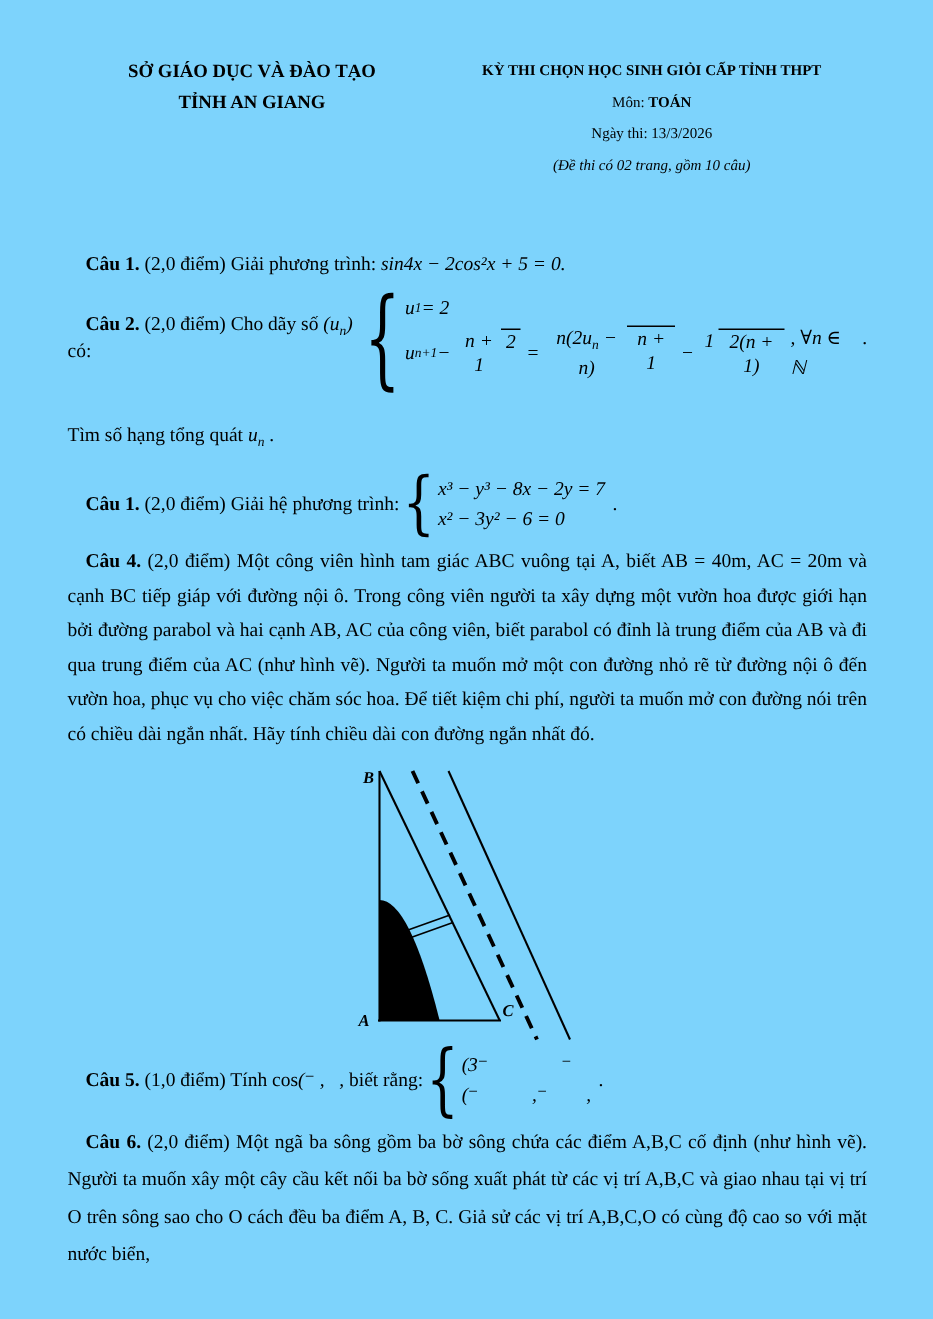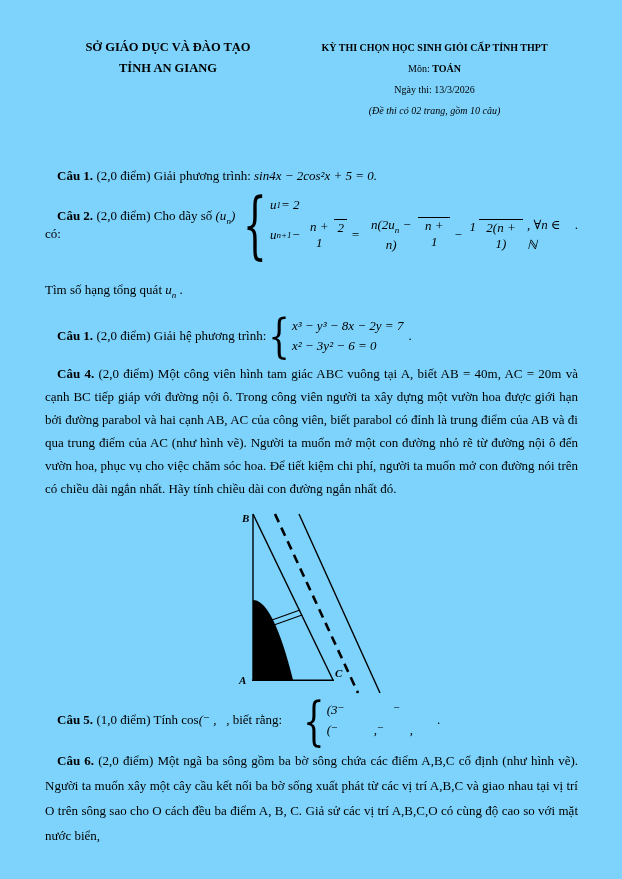--- a/index.html
+++ b/index.html
@@ -127,21 +127,21 @@
         <line x1="38" y1="10" x2="121" y2="189" stroke="#000" stroke-width="2.6" stroke-dasharray="9 6"></line>
         <line x1="62" y1="10" x2="143" y2="189" stroke="#000" stroke-width="1.4"></line>
         <line x1="35" y1="116" x2="63" y2="106" stroke="#000" stroke-width="1.1"></line>
         <line x1="37" y1="121" x2="65" y2="111" stroke="#000" stroke-width="1.1"></line>
         <text x="5" y="18" class="figlabel">B</text>
         <text x="2" y="180" class="figlabel">A</text>
         <text x="98" y="173" class="figlabel">C</text>
       </svg>
     </div>
 
-    <div class="q qflex" style="margin-top:4px;gap:19px;">
+    <div class="q qflex" style="margin-top:4px;">
       <span><b class="qlabel">Câu 5.</b><span> (1,0 điểm) </span><span>Tính cos</span><span class="math pre">(⁻ ,   ,</span><span>  biết rằng: </span></span>
       <span class="sys">
         <span class="brace b5">{</span>
         <span class="lines">
           <span class="mrow math pre">(3⁻               ⁻</span>
           <span class="mrow math pre">(⁻           ,⁻        ,</span>
         </span>
       </span>
       <span class="enddot">.</span>
     </div>

